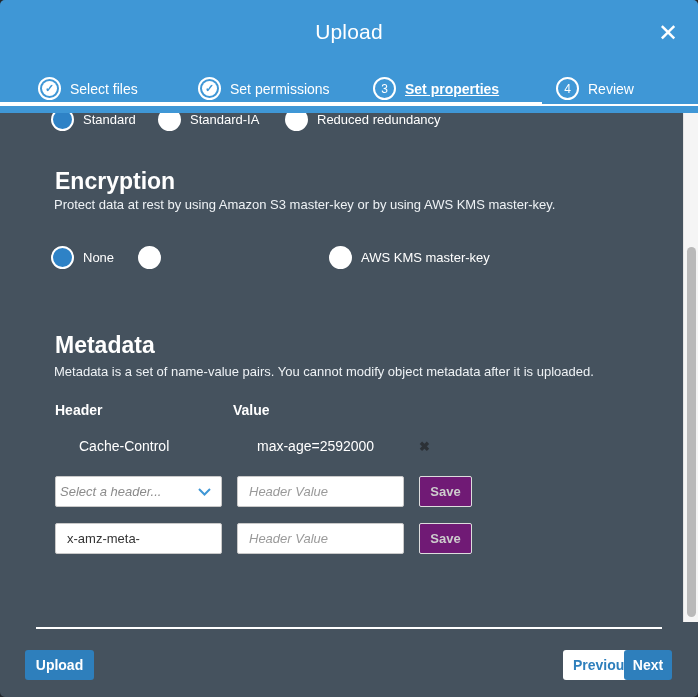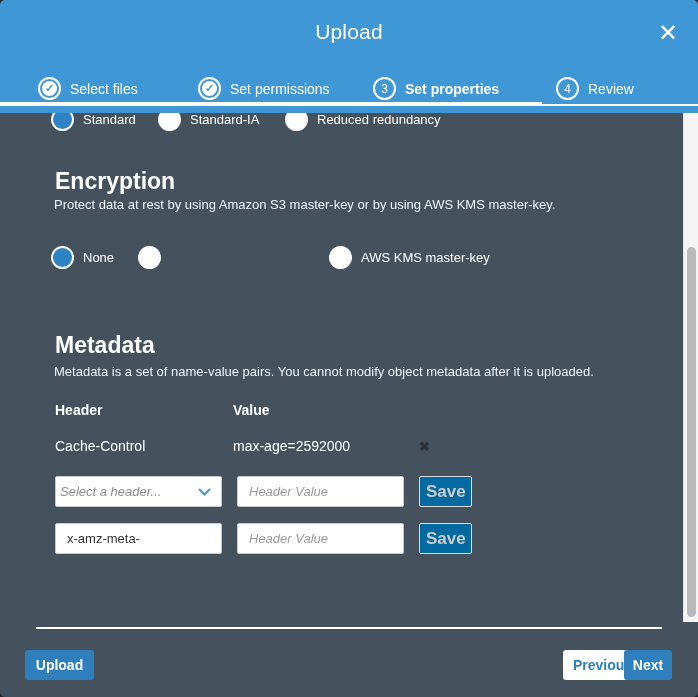--- a/index.html
+++ b/index.html
@@ -8,46 +8,46 @@
   
   .header{position:absolute;top:0;left:0;width:698px;height:113px;background:#3f97d6;}
   .title{position:absolute;top:20px;left:0;width:100%;text-align:center;color:#fff;font-size:21px;letter-spacing:.2px;}
   .close{position:absolute;top:20px;right:20px;color:#fff;font-size:24px;font-weight:300;line-height:26px;cursor:pointer;}
 
   .step{position:absolute;top:77px;display:flex;align-items:center;gap:9px;}
   .step-circle{width:19px;height:19px;border:2px solid #fff;border-radius:50%;display:flex;align-items:center;justify-content:center;flex:none;}
   .step-num{color:#fff;font-size:12px;}
   .check-disc{width:15px;height:15px;background:#fff;border-radius:50%;color:#3f97d6;font-size:11px;font-weight:700;display:flex;align-items:center;justify-content:center;}
   .step-label{color:#fff;font-size:14px;}
-  .step-label.current{font-weight:700;}
+  .step-label.current{font-weight:700;text-decoration:underline;}
   .progress-thick{position:absolute;top:102px;left:0;width:542px;height:4px;background:#fff;}
   .progress-thin{position:absolute;top:104px;left:542px;width:156px;height:2px;background:#fff;}
 
   
   .content{position:absolute;top:113px;left:0;width:698px;height:515px;overflow:hidden;}
   .radio-item{position:absolute;display:flex;align-items:center;gap:9px;height:23px;cursor:pointer;}
   .radio{width:19px;height:19px;border:2px solid #fff;border-radius:50%;background:#fff;flex:none;}
   .radio.selected{background:#2e82c6;}
   .radio-label{color:#fff;font-size:13px;white-space:nowrap;}
 
   .section-heading{position:absolute;left:55px;color:#fff;font-size:23px;font-weight:700;}
   .section-desc{position:absolute;left:54px;color:#eef2f5;font-size:13px;white-space:nowrap;}
 
   .col-head{position:absolute;color:#fff;font-size:14px;font-weight:700;}
-  .cell-text{position:absolute;color:#fff;font-size:14px;}
+  .cell-text{position:absolute;color:#fff;font-size:14px;margin-left:24px;}
   .remove-x{position:absolute;color:#2c3136;font-size:13px;font-weight:700;cursor:pointer;}
 
   .select-box{position:absolute;width:167px;height:31px;background:#fff;border:1px solid #c9c9c9;border-radius:2px;box-sizing:border-box;
     display:flex;align-items:center;justify-content:space-between;padding:0 10px 0 4px;cursor:pointer;}
   .select-text{color:#8b8b8b;font-size:13px;font-style:italic;}
   .text-input{position:absolute;width:167px;height:31px;background:#fff;border:1px solid #c9c9c9;border-radius:2px;box-sizing:border-box;
     padding:0 11px;font-family:"Liberation Sans",sans-serif;font-size:13px;color:#333;}
   .text-input::placeholder{font-style:italic;color:#9a9a9a;}
-  .save-btn{position:absolute;width:53px;height:31px;background:#0369a1;border:1px solid #ddd;border-radius:2px;box-sizing:border-box;
-    color:#cdcdcd;font-size:17px;font-weight:700;font-family:"Liberation Sans",sans-serif;}
+  .save-btn{position:absolute;width:53px;height:31px;background:#701a75;border:1px solid #ddd;border-radius:2px;box-sizing:border-box;
+    color:#cdcdcd;font-size:13px;font-weight:700;font-family:"Liberation Sans",sans-serif;}
 
   
   .scroll-track{position:absolute;top:113px;right:0;width:15px;height:509px;background:#f5f5f5;border-left:1px solid #e4e4e4;box-sizing:border-box;}
   .scroll-thumb{position:absolute;top:134px;left:3px;width:9px;height:370px;background:#b9b9b9;border-radius:5px;}
 
   
   .footer-divider{position:absolute;top:627px;left:36px;width:626px;height:2px;background:#fff;}
   .btn{position:absolute;top:650px;height:30px;border:none;border-radius:3px;font-family:"Liberation Sans",sans-serif;
     font-size:14px;font-weight:700;cursor:pointer;}
   .btn-blue{background:#2e7fbc;color:#fff;}

